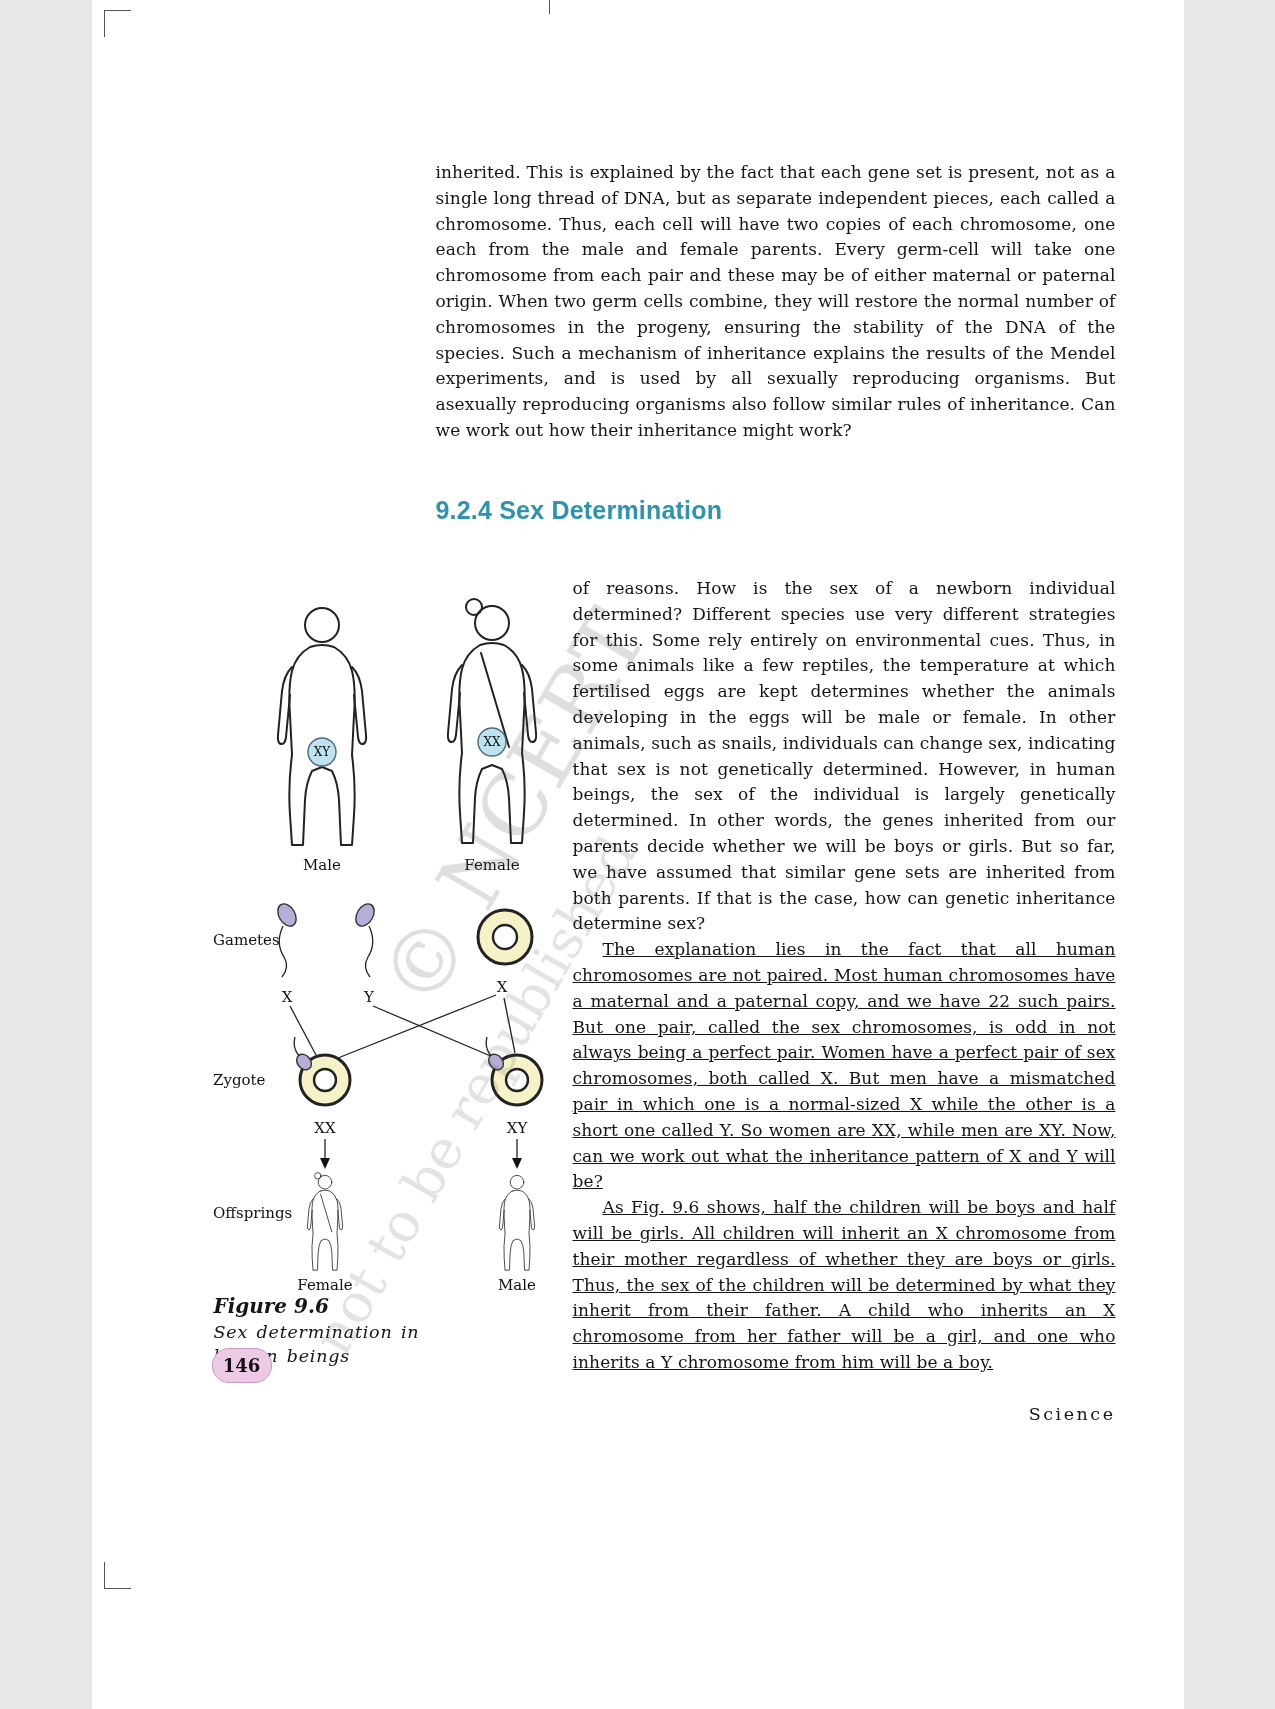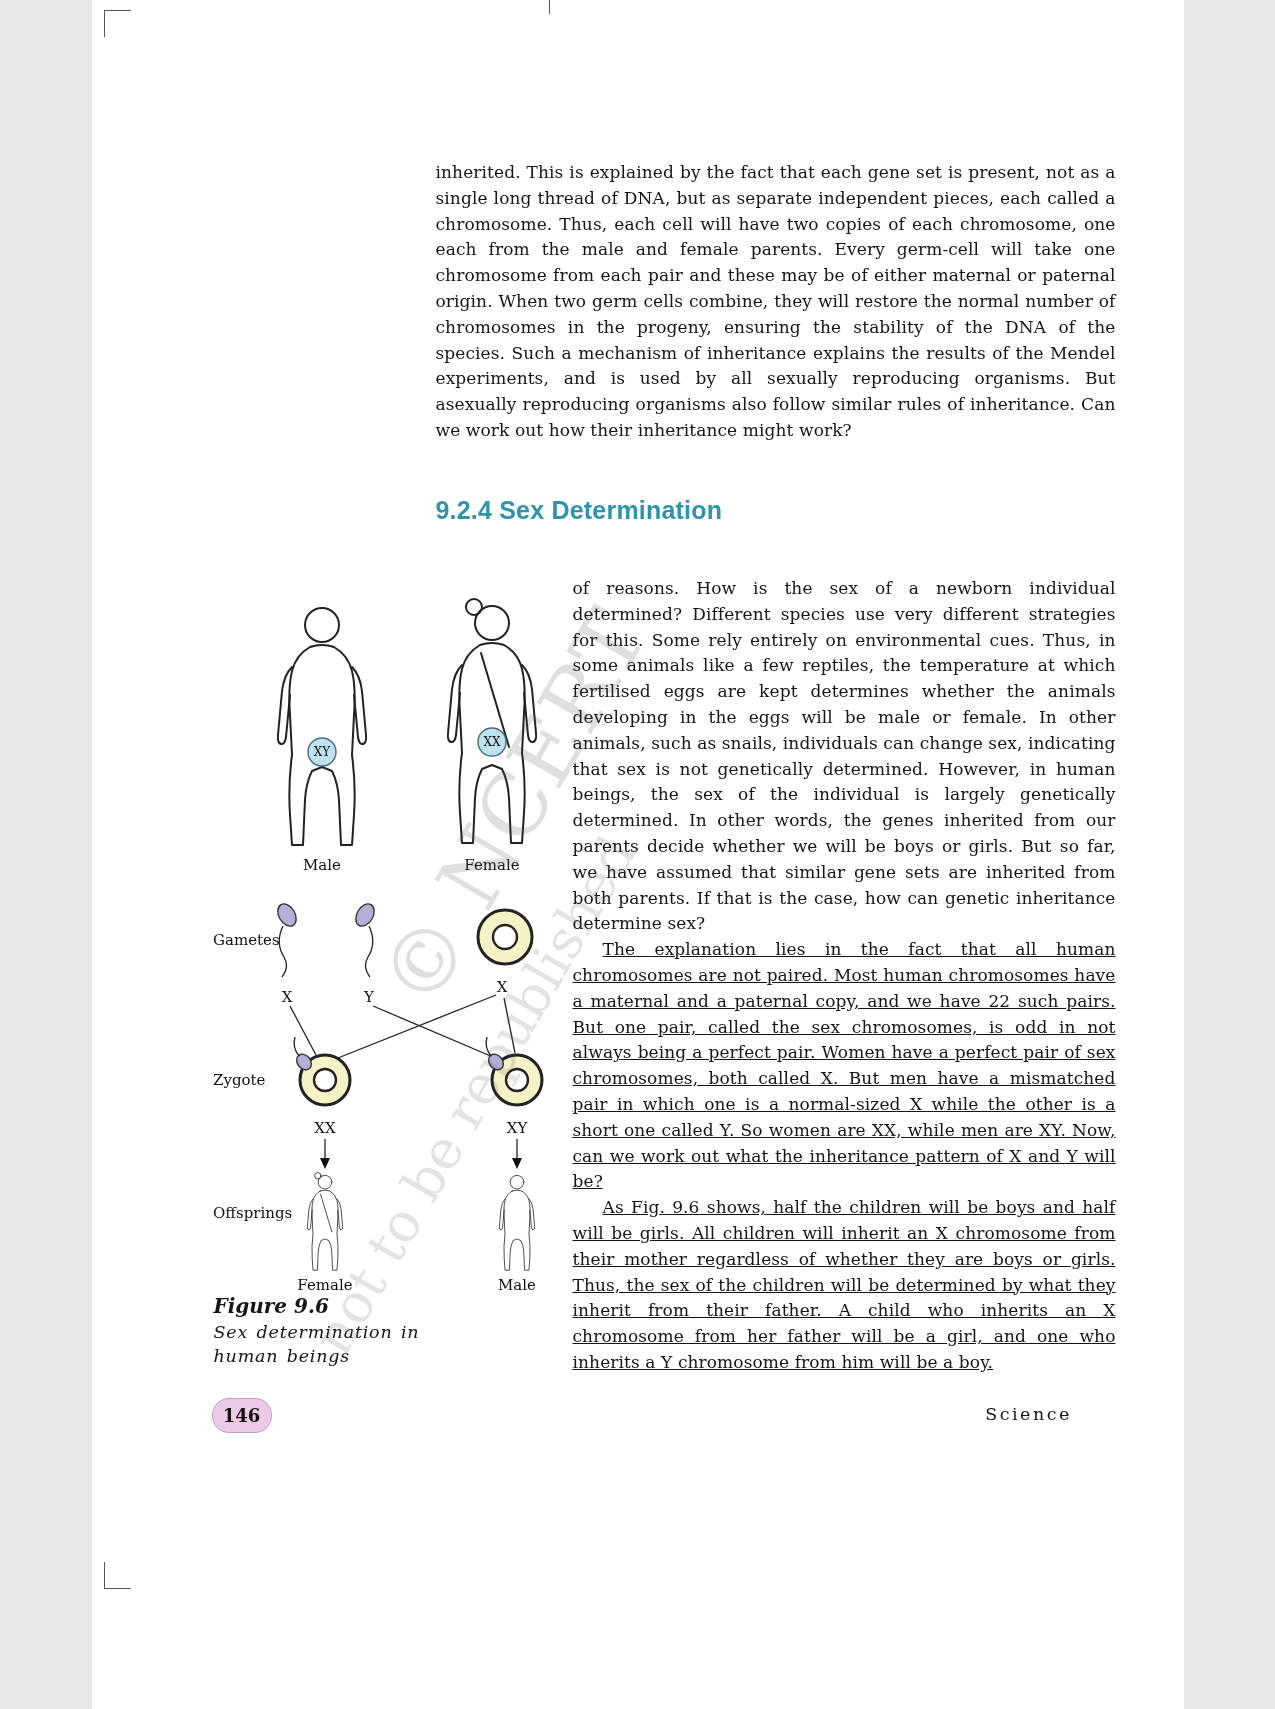--- a/index.html
+++ b/index.html
@@ -28,26 +28,26 @@
   .pos-p2a { position:absolute; left:344px; top:540px; width:680px; }
   .pos-col2 { position:absolute; left:481px; top:576px; width:543px; }
 
   .pos-figure { position:absolute; left:105px; top:585px; }
 
   .pos-caption { position:absolute; left:122px; top:1294px; width:230px; }
   .cap-title { font-size:20px; font-weight:bold; font-style:italic; }
   .cap-text  { font-size:17.5px; font-style:italic; line-height:24px;
                letter-spacing:0.8px; word-spacing:2px; margin-top:2px; }
 
-  .page-badge { position:absolute; left:120px; top:1398px; width:58px; height:33px;
+  .page-badge { position:absolute; left:120px; top:1348px; width:58px; height:33px;
       background:#eccae6; border:1px solid #c79bc0; border-radius:17px;
       display:flex; align-items:center; justify-content:center;
       font-weight:bold; font-size:18px; color:#111; }
   .footer-right { position:absolute; left:850px; top:1404px; width:174px;
-      text-align:center; font-size:17.5px; letter-spacing:2.5px; }
+      text-align:right; font-size:17.5px; letter-spacing:2.5px; }
   .footer-year { position:absolute; left:0; top:1536px; width:100%;
       text-align:center; font-size:15.5px; letter-spacing:0.5px; }
 
   .wm { position:absolute; white-space:nowrap; pointer-events:none;
         font-family:"DejaVu Serif", serif; transform-origin:0 50%; }
   .wm-ncert { left:312px; top:948px; font-size:86px;
         color:rgba(80,80,80,0.18); transform:rotate(-60deg); }
   .wm-not { left:236px; top:1318px; font-size:54px;
         color:rgba(80,80,80,0.16); transform:rotate(-60deg); }
 

